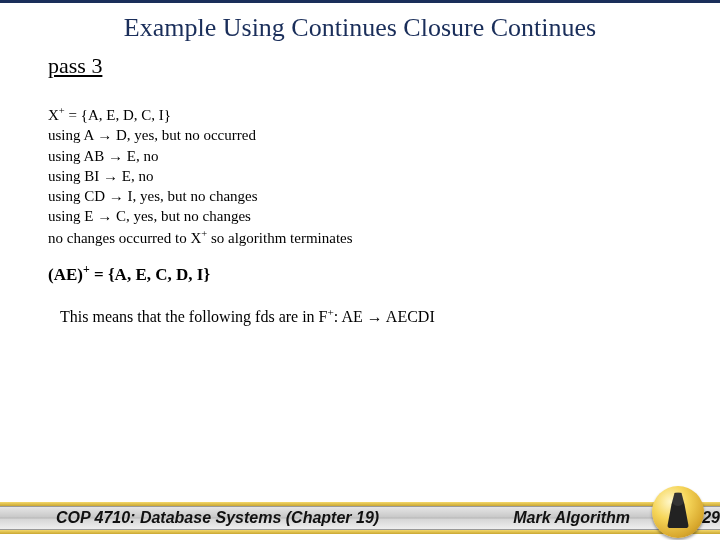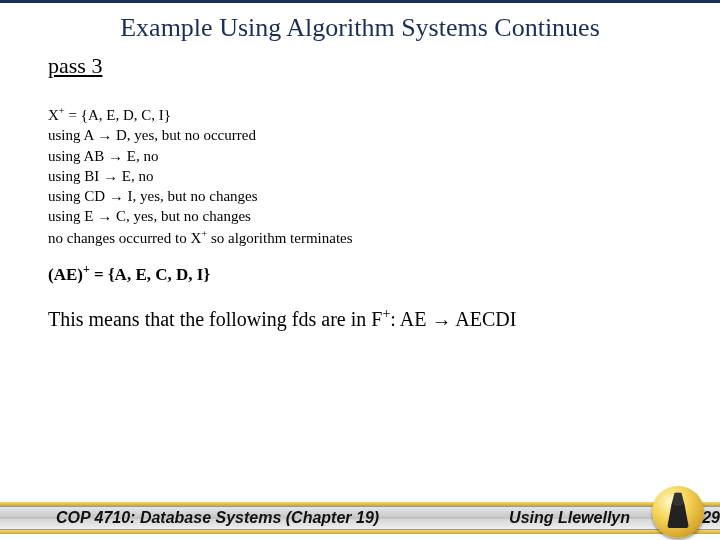--- a/index.html
+++ b/index.html
@@ -31,21 +31,22 @@
     font-size: 15px;
     line-height: 1.35;
     margin-bottom: 14px;
   }
   .result {
     font-size: 17px;
     font-weight: bold;
     margin-bottom: 22px;
   }
   .meaning {
-    font-size: 20px;
+    font-size: 16px;
+    margin-left: 12px;
   }
   sup { font-size: 0.7em; vertical-align: super; }
   .footer {
     position: absolute;
     left: 0; bottom: 0; width: 100%;
     height: 46px;
   }
   .footer-bar {
     position: absolute; left: 0; width: 100%; height: 24px; bottom: 10px;
     background: linear-gradient(to bottom, #e6e6e6 0%, #c9c9c9 45%, #b8b8b8 50%, #d6d6d6 55%, #efefef 100%);
@@ -91,21 +92,21 @@
       linear-gradient(#222,#222);
     clip-path: polygon(35% 0, 65% 0, 80% 35%, 100% 100%, 0 100%, 20% 35%);
     border-radius: 10px 10px 4px 4px;
   }
 </style>
 </head>
 <body>
 
 <div class="slide">
 
-  <h1 class="title">Example Using Algorithm Systems Continues</h1>
+  <h1 class="title">Example Using Continues Closure Continues</h1>
 
   <div class="content">
 
     <div class="pass">pass 3</div>
 
     <div class="steps">
       <div>
         <span>X</span><sup>+</sup><span> = {A, E, D, C, I}</span>
       </div>
       <div>using A → D, yes, but no occurred</div>
@@ -128,21 +129,21 @@
 
   </div>
 
   <div class="footer">
     <div class="footer-gold-top"></div>
     <div class="footer-bar"></div>
     <div class="footer-gold-bot"></div>
     <div class="footer-text">
       <div class="ft-left">COP 4710: Database Systems  (Chapter 19)</div>
       <div class="ft-center"><span>Page 29</span></div>
-      <div class="ft-right">Using Llewellyn</div>
+      <div class="ft-right">Mark Algorithm</div>
     </div>
     <div class="logo">
       <div class="logo-circle">
         <div class="logo-peg"></div>
       </div>
     </div>
   </div>
 
 </div>
 

